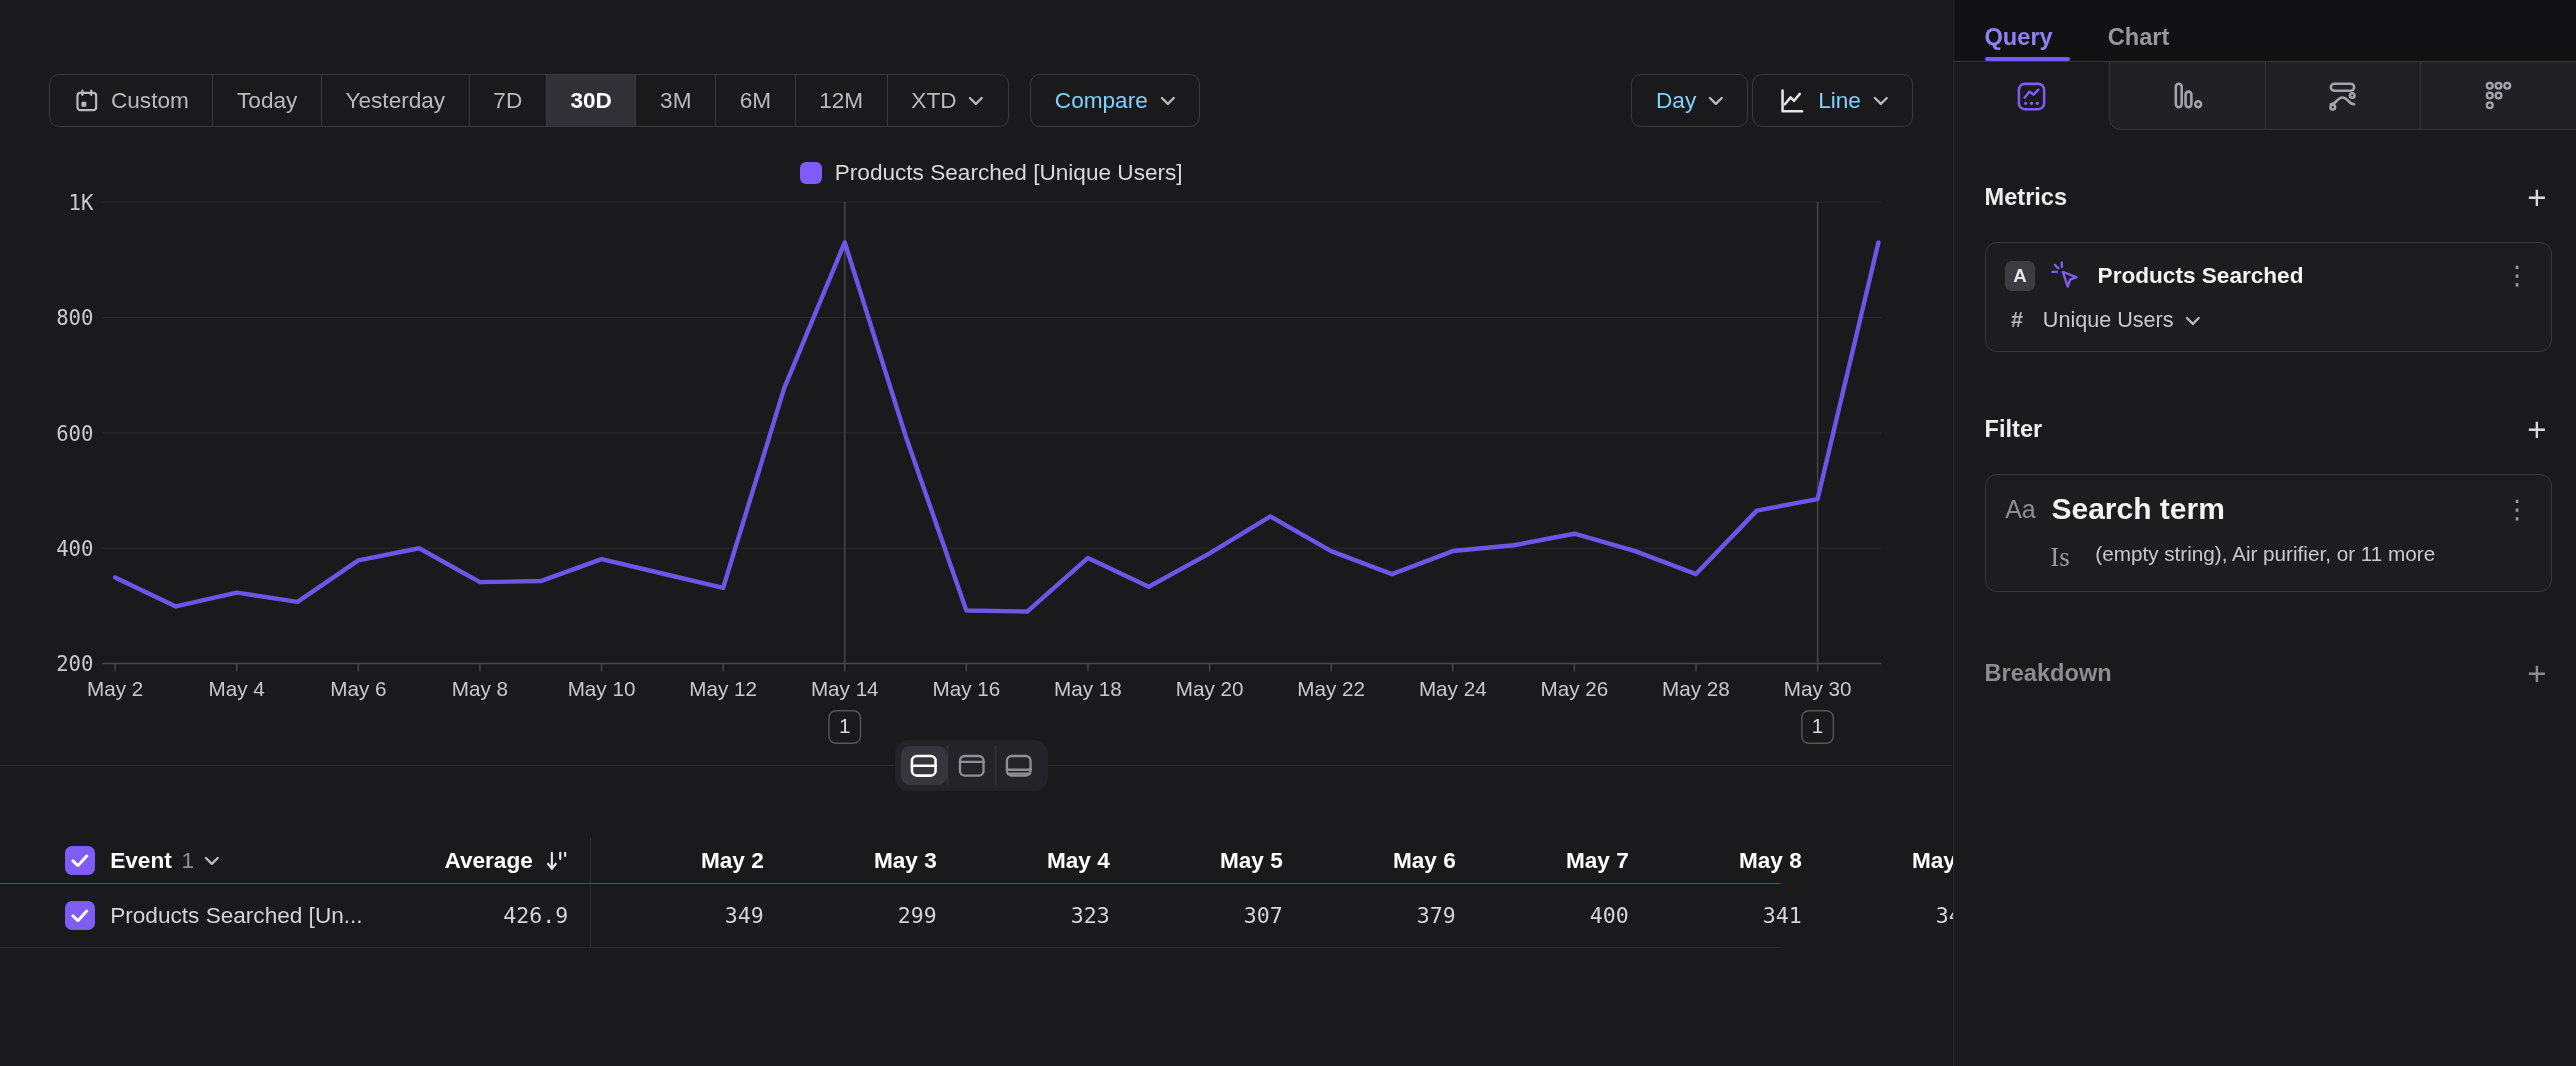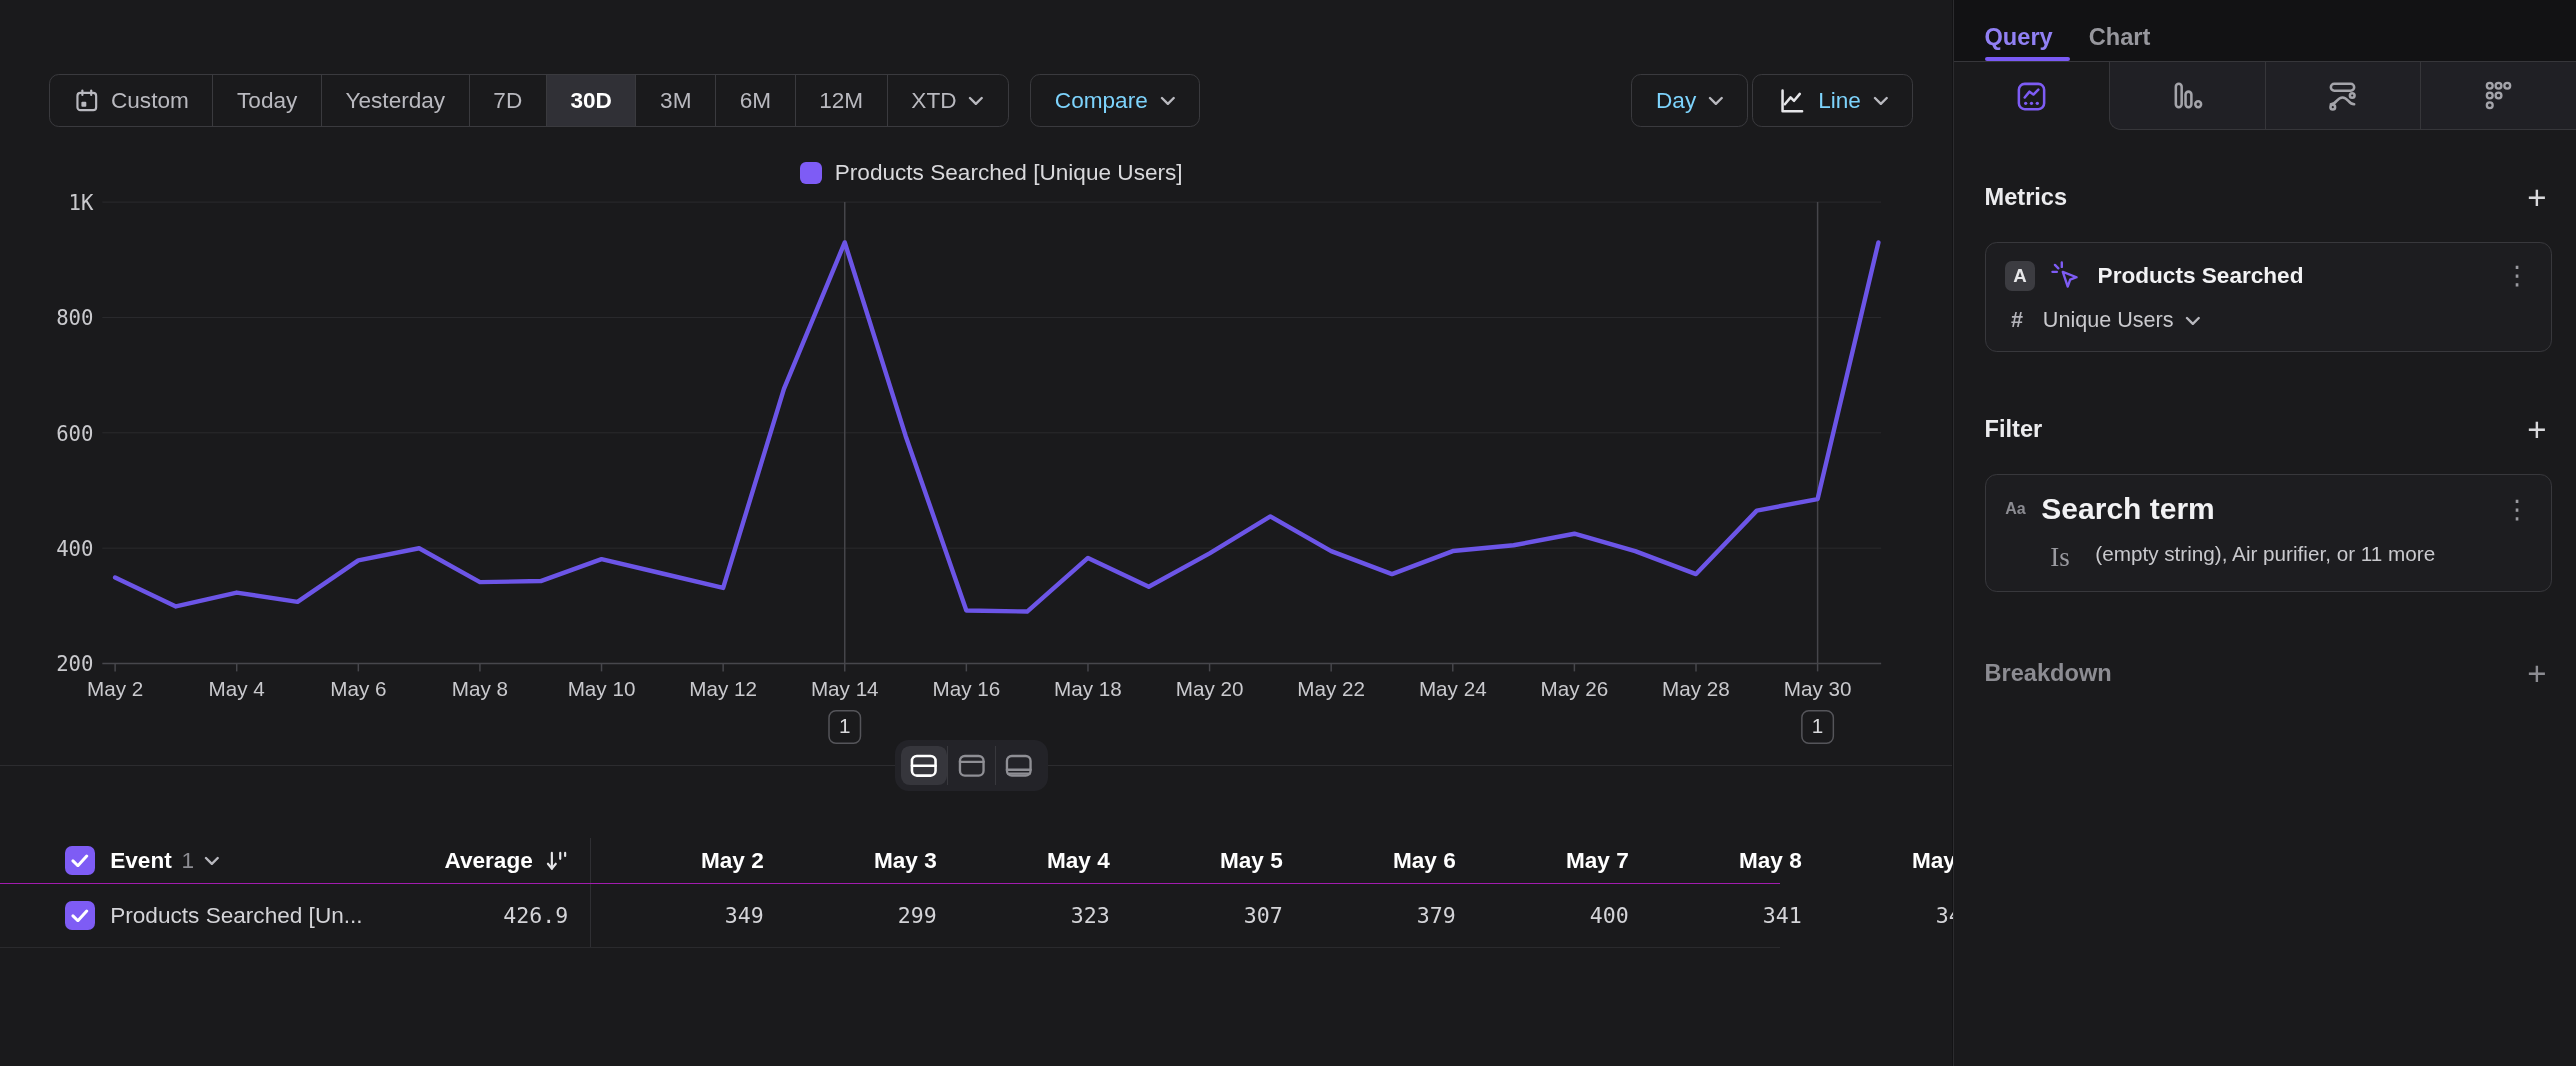--- a/index.html
+++ b/index.html
@@ -68,21 +68,21 @@
   .cell-name .ev-count { color:#8c8c92; font-size:22.6px; }
   .row-name { color:#d4d4d8; font-size:22.6px; font-weight:normal; }
   .cell-avg { flex:0 0 153px; text-align:right; color:#fff; font-size:22.6px; font-weight:bold;
               display:flex; justify-content:flex-end; align-items:center; gap:9.8px; }
   .avg-val { color:#d4d4d8; font-weight:normal; font-size:21.6px; }
   .date-cols { display:flex; margin-left:21.6px; border-left:1px solid #2f2f33; align-self:stretch; align-items:center; }
   .dcell { width:173px; text-align:right; font-size:22.6px; color:#fff; font-weight:bold; }
   .dcell.val { font-weight:normal; color:#d4d4d8; font-size:21.6px; }
 
   
-  #sb-header { position:relative; height:61px; background:#121214; display:flex; align-items:flex-end; padding:0 0 9.8px 30.5px; gap:36px; }
+  #sb-header { position:relative; height:61px; background:#121214; display:flex; align-items:flex-end; padding:0 0 9.8px 30.5px; gap:55px; }
   .sb-tab { font-size:23.6px; font-weight:bold; color:#97979d; background:none; border:none; cursor:pointer; padding:0; }
   .sb-tab.active { color:#9180f4; }
   #sb-underline { position:absolute; left:30.5px; bottom:0; width:85px; height:3.9px; border-radius:3px; background:#7a5af5; }
 
   #view-tabs { display:flex; height:69px; border-top:1px solid #36363a; }
   .vtab { flex:1; display:flex; align-items:center; justify-content:center; background:#202025;
           border-left:1px solid #36363a; border-bottom:1px solid #36363a; cursor:pointer; color:#a4a4aa; }
   .vtab:first-child { border-left:none; }
   .vtab.active { background:transparent; border-bottom:none; color:#7e5cf5; }
   .vtab.active + .vtab { border-bottom-left-radius:11.8px; }
@@ -98,21 +98,21 @@
   .sb-card { margin-top:27.6px; border:1px solid #38383c; border-radius:11.8px; background:#1d1d20; padding:17.7px 19.7px; cursor:pointer; }
   .card-row1 { display:flex; align-items:center; gap:15.7px; }
   .a-badge { width:29.5px; height:29.5px; border-radius:6.9px; background:#3c3c41; color:#e8e8ea; font-size:18.7px;
              font-weight:bold; display:flex; align-items:center; justify-content:center; }
   .metric-name { color:#f2f2f4; font-size:22.6px; font-weight:bold; flex:1; }
   .dots-btn { background:none; border:none; color:#9a9aa0; font-size:25.6px; cursor:pointer; line-height:0.6;
               letter-spacing:0; padding:3.9px 2px; }
   .card-row2 { display:flex; align-items:center; gap:19.7px; margin-top:15.7px; padding-left:5.9px; }
   .hash { color:#b4b4ba; font-size:21.6px; font-weight:bold; }
   .agg-label { color:#c9c9cd; font-size:21.6px; display:flex; align-items:center; gap:11.8px; cursor:pointer; }
-  .aa-ico { color:#8c8c92; font-size:16px; font-weight:bold; }
+  .aa-ico { color:#8c8c92; font-size:25px; font-weight:normal; }
   .filt-name { color:#f2f2f4; font-size:30px; font-weight:bold; flex:1; }
   .filt-row2 { display:flex; align-items:flex-start; gap:25.6px; margin-top:15.7px; padding-left:45px; }
   .filt-op { color:#9a9aa0; font-size:27px;font-family:Liberation Serif, serif; }
   .filt-val { color:#c9c9cd; font-size:20.7px; }
 </style>
 </head>
 <body>
 
 <div id="main">
 

